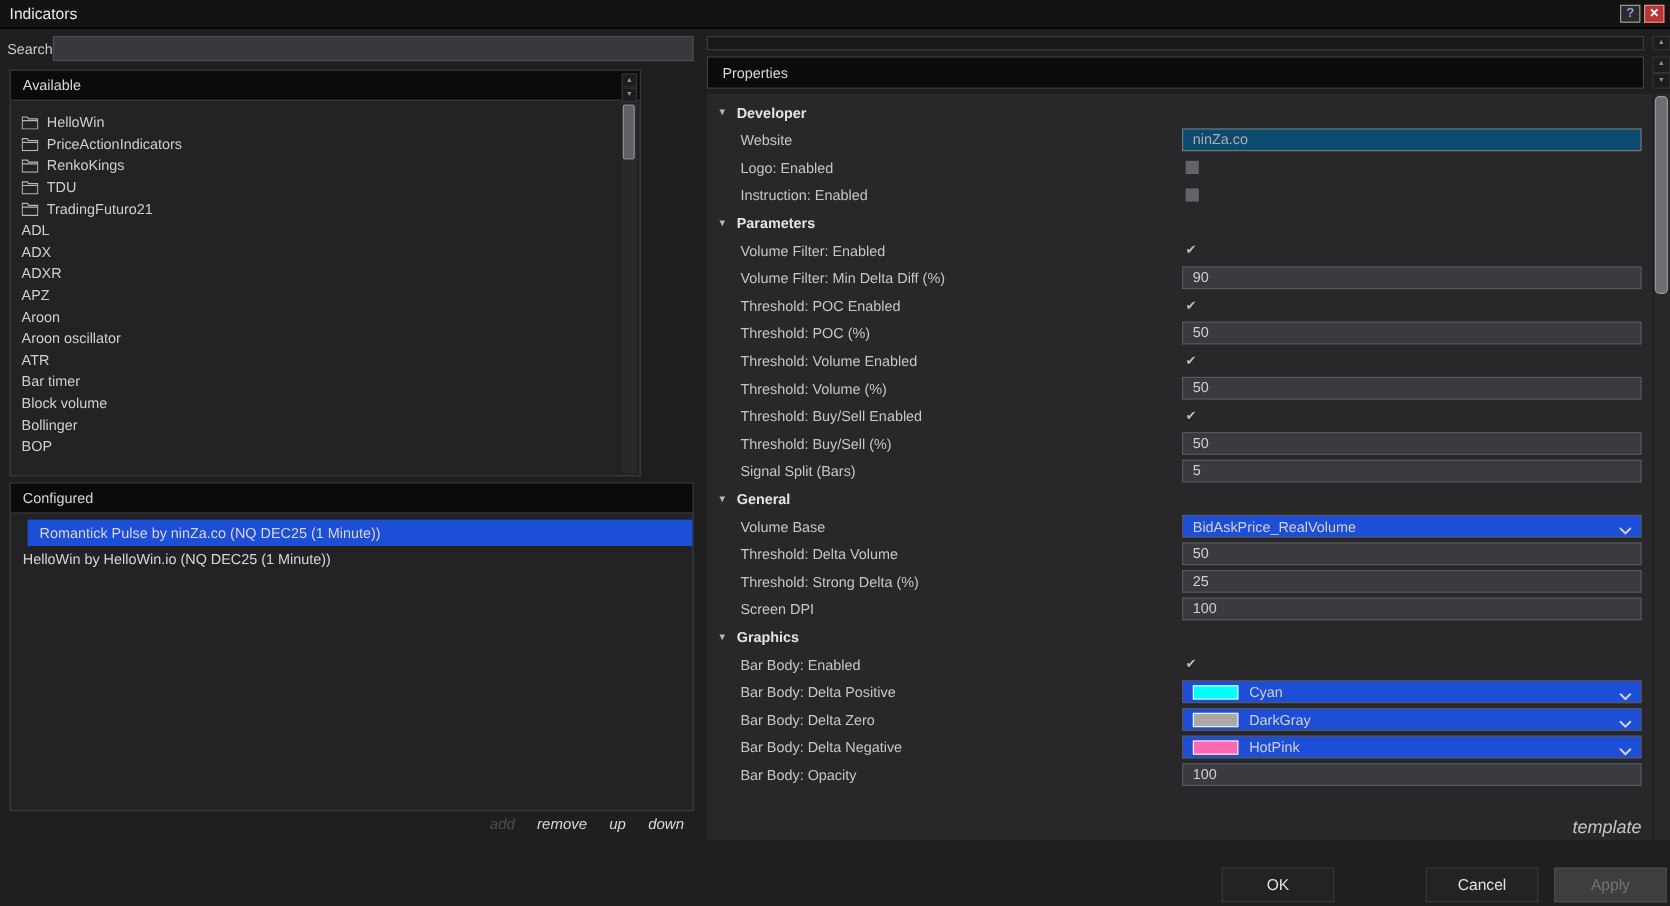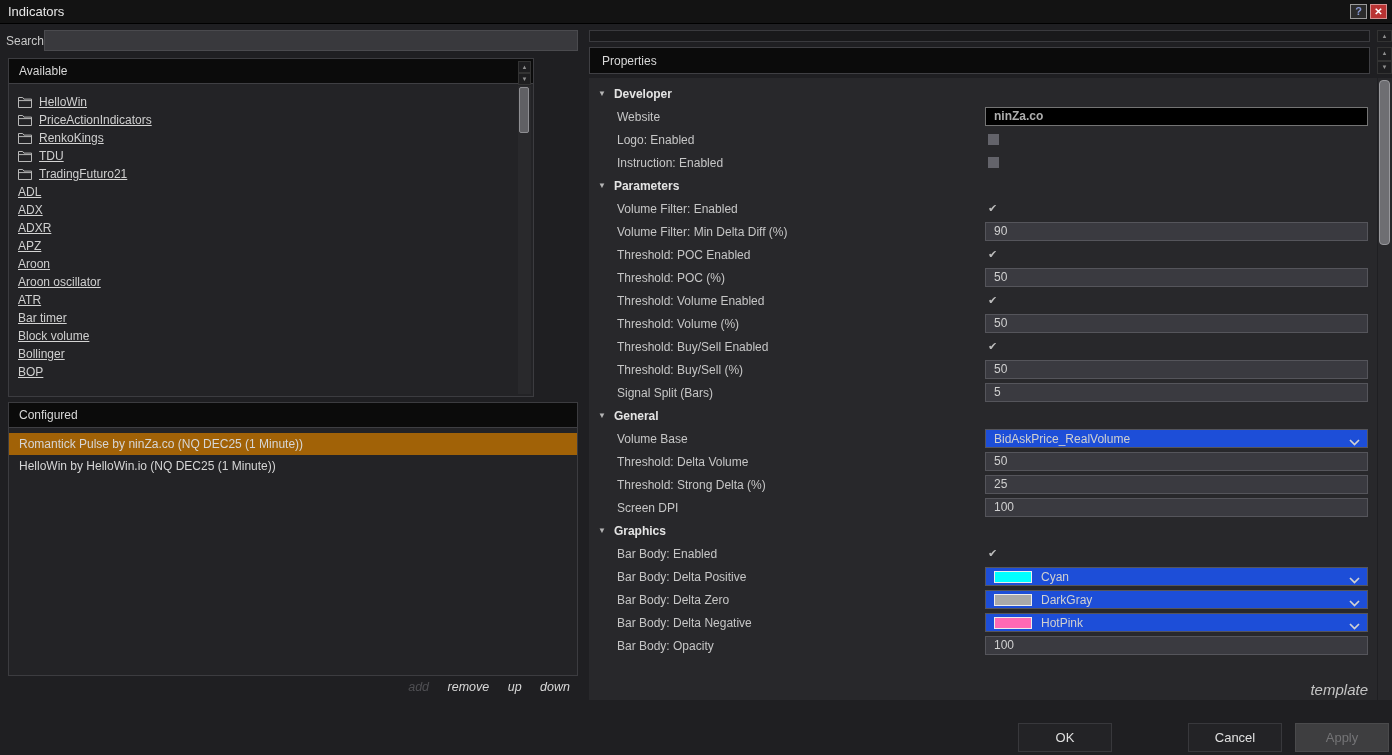--- a/index.html
+++ b/index.html
@@ -25,35 +25,35 @@
   .search-input { position:absolute; left:44px; top:30px; width:534px; height:21px;
     background:#39393d; border:1px solid #4a4a4e; color:#e0e0e0; padding:0 6px;
     font-family:"Liberation Sans", sans-serif; font-size:12px; outline:none; }
   
   .panel { position:absolute; background:#232326; border:1px solid #3c3c40; }
   .panel-available { left:8px; top:58px; width:526px; height:339px; }
   .panel-configured { left:8px; top:402px; width:570px; height:274px; }
   .panel-header { height:25px; background:#0b0b0b; border-bottom:1px solid #3f3f43;
     display:flex; align-items:center; padding-left:10px; color:#d8d8d8; position:relative; }
   
-  .avail-list { position:absolute; left:0; top:26px; right:15px; bottom:0; padding-top:8px; overflow:hidden;text-decoration:underline; }
+  .avail-list { position:absolute; left:0; top:26px; right:15px; bottom:0; padding-top:8px; overflow:hidden; }
   .list-row { height:18px; display:flex; align-items:center; padding-left:9px; color:#cfcfcf; white-space:nowrap; }
   .list-row .folder-ic { display:inline-flex; margin-right:7px; }
   
   .mini-spin { position:absolute; right:2px; top:2px; width:13px; height:21px;
     display:flex; flex-direction:column; }
   .spin-btn { flex:1; background:#1d1d1f; color:#8f8f8f; font-size:6px; line-height:10px;
     text-align:center; border:1px solid #333; }
   .avail-scroll { position:absolute; right:2px; top:27px; bottom:2px; width:13px; background:#29292c; }
   .avail-thumb { position:absolute; left:1px; top:1px; width:10px; height:46px;
     background:#606064; border:1px solid #8e8e92; border-radius:2px; }
   
   .conf-list { position:absolute; left:0; top:26px; right:0; bottom:0; padding-top:4px; }
   .conf-row { height:22px; display:flex; align-items:center; padding-left:10px; color:#d6d6d6; white-space:nowrap; }
-  .conf-row.selected { background:#a16207; }
+  .conf-row.selected { background:#1d4ed8;margin-left:14px; }
   .actions { position:absolute; left:8px; top:680px; width:562px; text-align:right;
     font-style:italic; font-size:12.5px; }
   .actions span { margin-left:15px; color:#d8d8d8; cursor:default; }
   .actions .disabled { color:#4e4e52;margin-top:42px; }
   
   .top-strip { position:absolute; left:589px; top:30px; width:781px; height:12px;
     background:#19191b; border:1px solid #3a3a3e; }
   .top-strip-arrow { position:absolute; left:1377px; top:30px; width:15px; height:12px;
     background:#1d1d1f; color:#8f8f8f; font-size:6px; line-height:11px; text-align:center; border:1px solid #333; }
   .props-header { position:absolute; left:589px; top:47px; width:781px; height:27px;
@@ -67,22 +67,22 @@
   .props-thumb { position:absolute; left:1px; top:2px; width:11px; height:165px;
     background:#6e6e72; border:1px solid #98989c; border-radius:4px; }
   
   .prop-row { position:relative; height:23px; display:flex; align-items:center; }
   .sect-tri { margin-left:9px; margin-right:8px; color:#b4b4b4; font-size:8px; }
   .sect-title { font-weight:bold; color:#e4e4e4; }
   .prop-label { padding-left:28px; color:#c6c6c6; white-space:nowrap; }
   .prop-val { position:absolute; left:396px; top:2px; width:383px; height:19px; display:flex; align-items:center; }
   .pv-input { width:100%; height:19px; background:#3a3a40; border:1px solid #55555b;
     color:#d0d0d0; padding-left:8px; line-height:17px; white-space:nowrap; }
-  .pv-disabled { width:100%; height:19px; background:#000000; border:1px solid #747474;
-    color:#aeaeae; padding-left:8px; line-height:17px;font-weight:bold; }
+  .pv-disabled { width:100%; height:19px; background:#0c4a6e; border:1px solid #747474;
+    color:#aeaeae; padding-left:8px; line-height:17px; }
   .pv-select { position:relative; width:100%; height:19px; background:#1d4ed8;
     border:1px solid #55555b; color:#d0d0d0; display:flex; align-items:center; padding-left:8px; }
   .pv-select .chev { position:absolute; right:7px; top:5px; }
   .pv-check { margin-left:3px; color:#bcbcbc; font-size:11px; }
   .pv-box-disabled { margin-left:3px; width:11px; height:11px; background:#63636a; }
   .swatch { width:38px; height:12px; border:1px solid #ececec; margin-right:9px; flex:none; }
   .template-link { position:absolute; left:589px; top:681px; width:779px; text-align:right;
     font-style:italic; color:#c4c4c4; font-size:15px; }
   
   .footer-btn { position:absolute; top:723px; width:94px; height:29px; font-size:13px;

